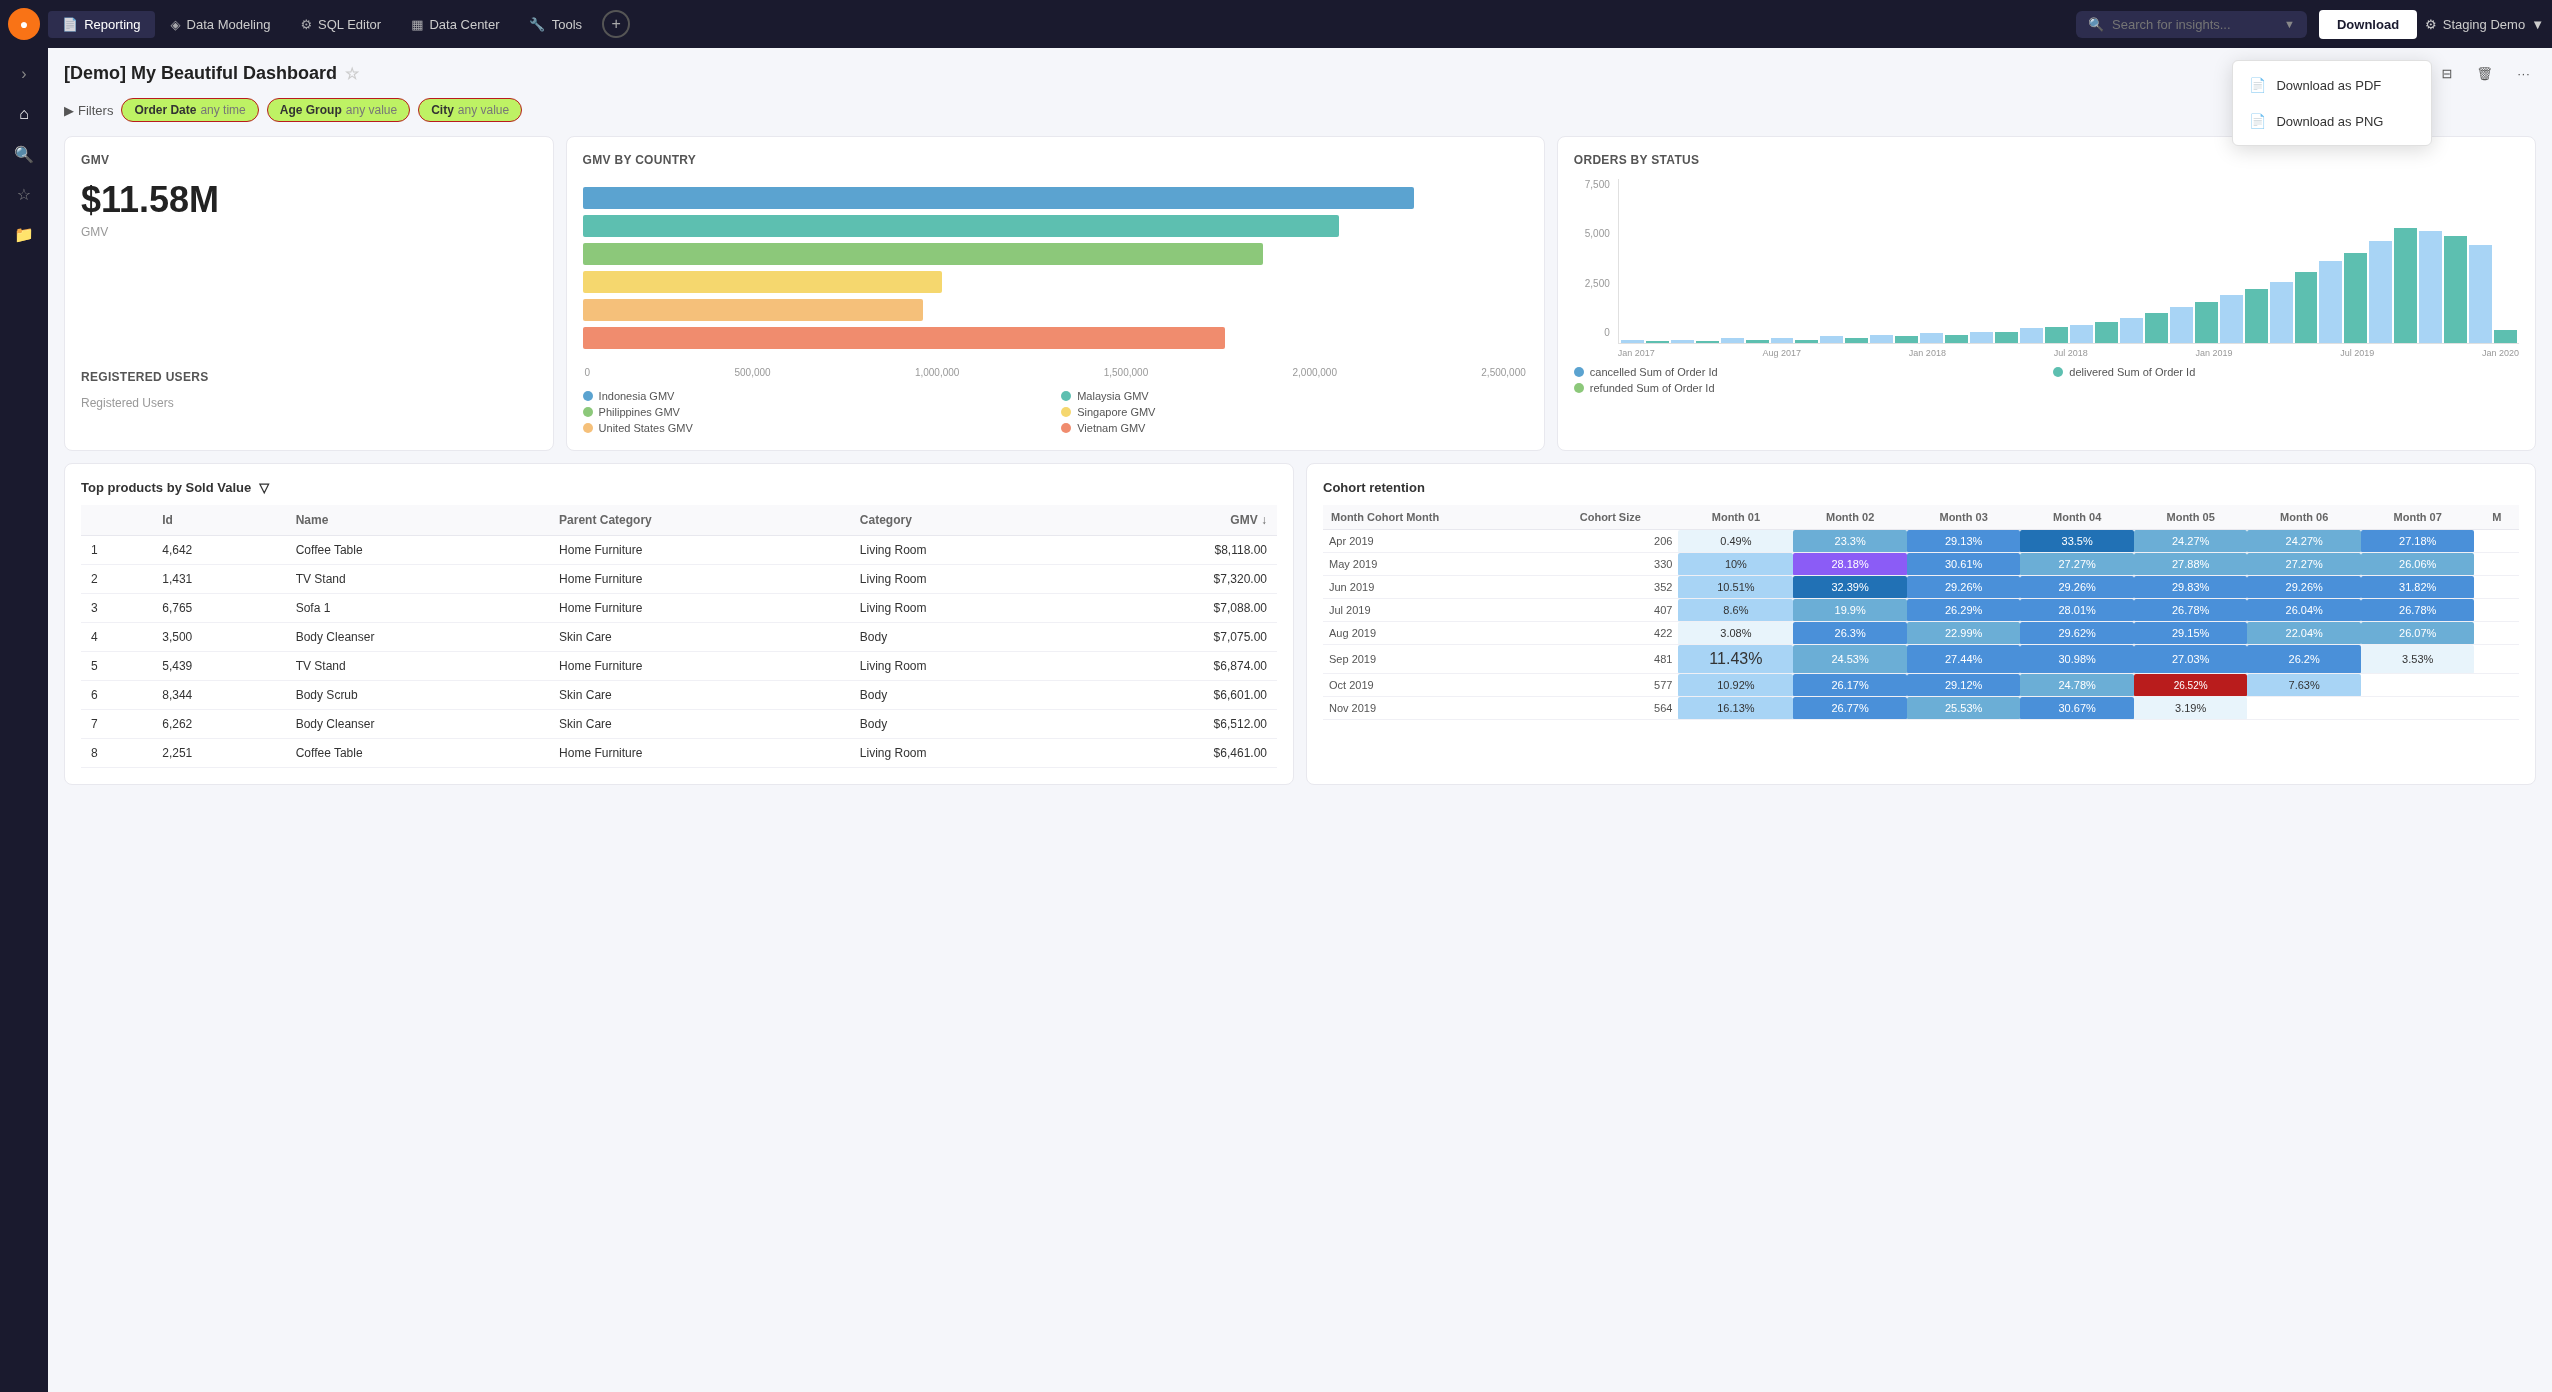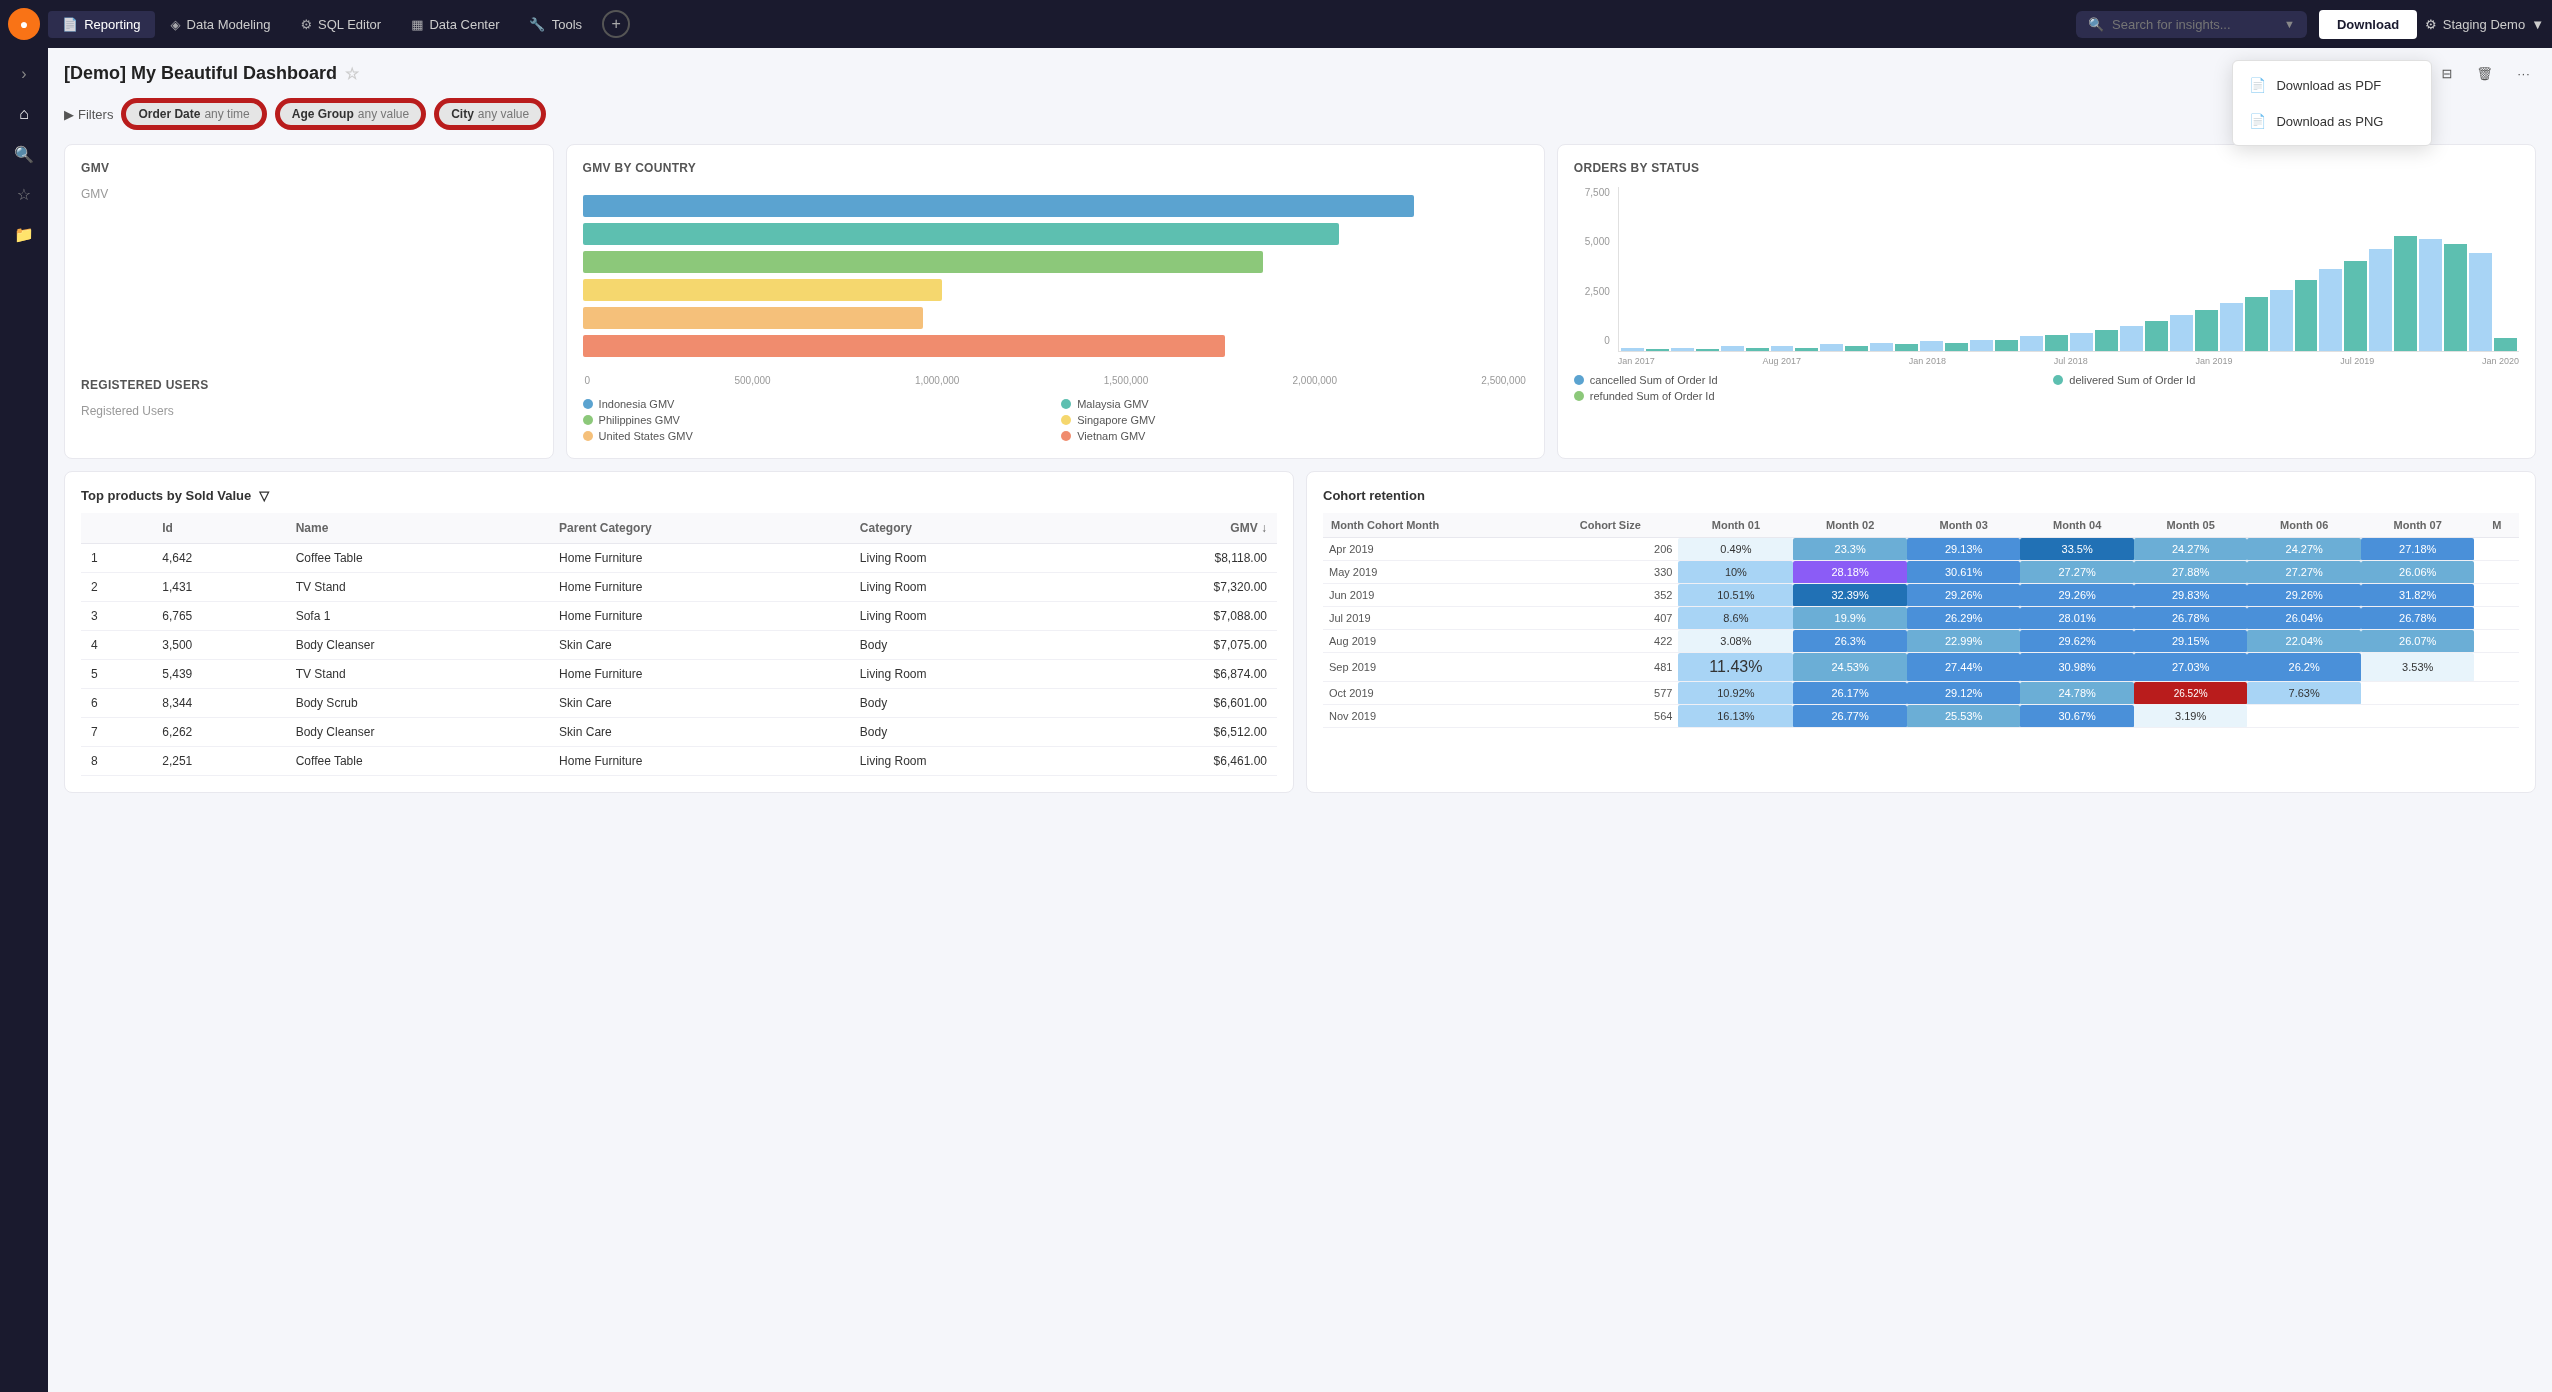--- a/index.html
+++ b/index.html
@@ -151,22 +151,22 @@
       align-items: center;
       gap: 8px;
       margin-bottom: 14px;
     }
     .filter-label {
       display: flex; align-items: center; gap: 4px;
       color: #555; font-size: 13px; font-weight: 500;
     }
     .filter-chip {
       display: flex; gap: 4px;
-      background: #e5e5e5;
-      border: 5px solid #b91c1c;
+      background: #bef264;
+      border: 1px solid #b91c1c;
       border-radius: 16px;
       padding: 4px 12px;
       font-size: 12px;
       cursor: pointer;
       color: #333;
     }
     .filter-chip .filter-name { font-weight: 600; }
     .filter-chip .filter-val { color: #777; }
 
     
@@ -430,20 +430,21 @@
         <span class="filter-name">City</span>
         <span class="filter-val">any value</span>
       </div>
     </div>
 
     <div class="dashboard-grid">
 
       <div class="card metric-card">
         <div class="metric-section">
           <div class="card-title">GMV</div>
+          <div class="metric-value">$11.58M</div>
           <div class="metric-label">GMV</div>
         </div>
         <div class="metric-section">
           <div class="card-title">Registered Users</div>
           <div class="metric-label">Registered Users</div>
         </div>
       </div>
 
       <div class="card">
         <div class="card-title">GMV by Country</div>

